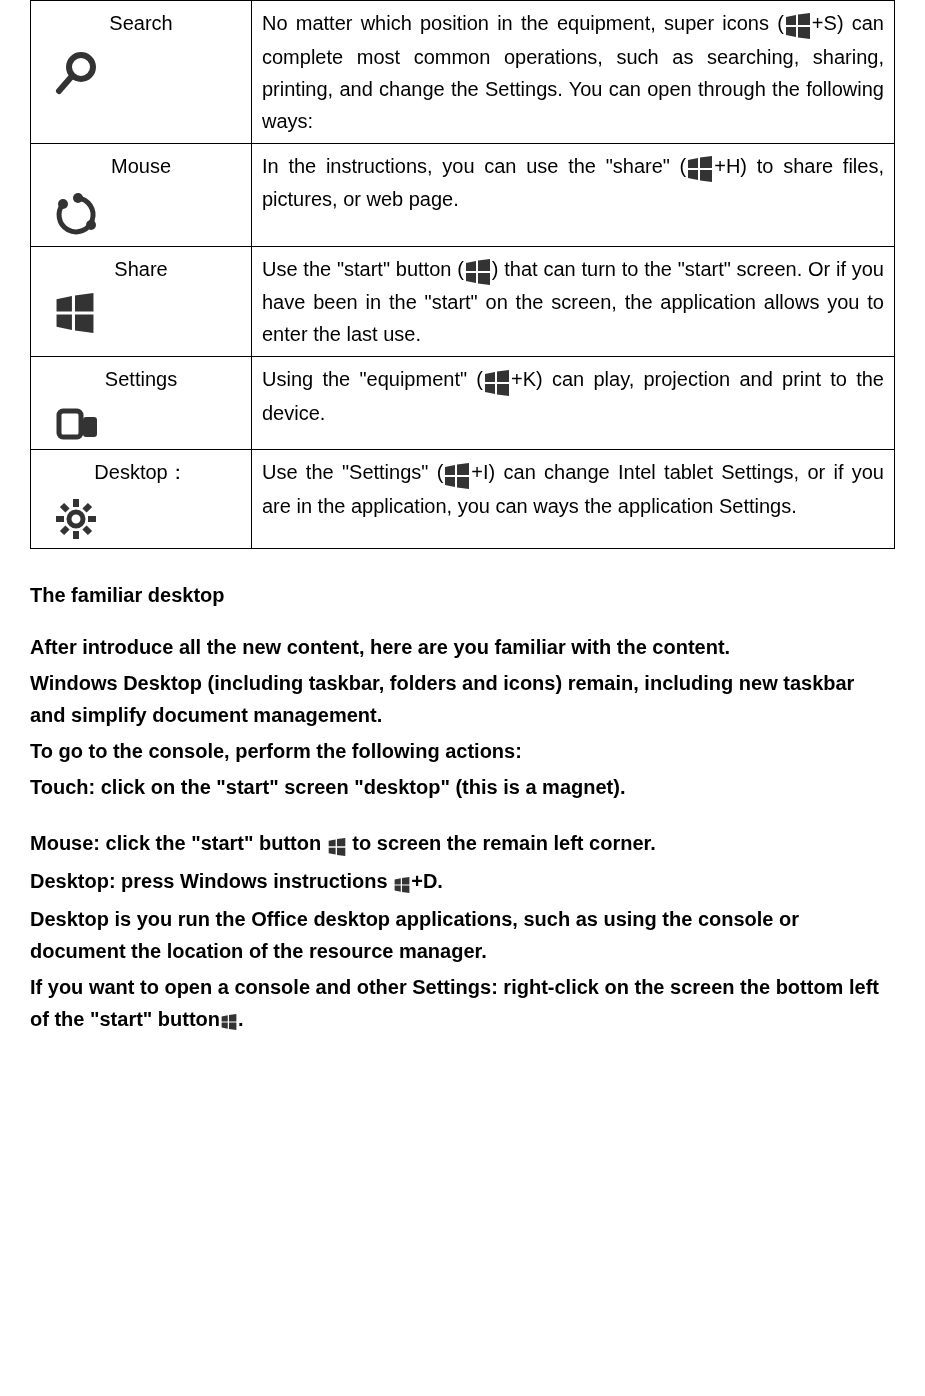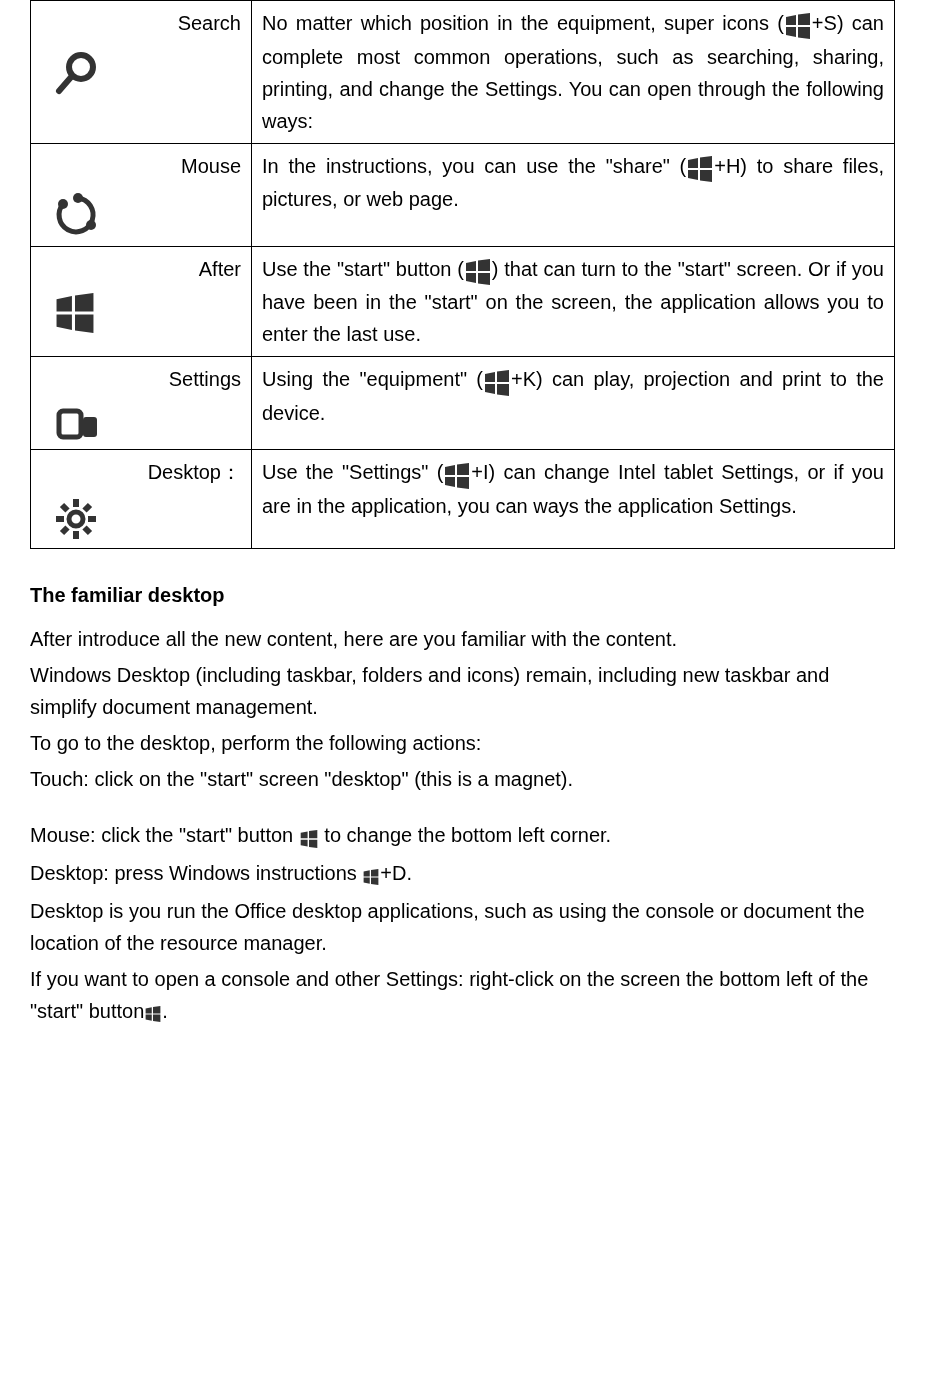--- a/index.html
+++ b/index.html
@@ -20,33 +20,34 @@
     td {
       border: 1px solid #000;
       padding: 6px 10px;
       vertical-align: top;
       text-align: justify;
     }
     td.left-col {
       width: 200px;
     }
     .icon-cell {
-      text-align: right;
+      text-align: center;
     }
     .icon-large {
       display: block;
       margin: 8px 0 0 12px;
     }
     .section-heading {
       font-weight: bold;
-      margin: 20px 0 12px 0;
+      margin: 20px 0 20px 0;
     }
     .body-para {
       margin: 4px 0;
       line-height: 1.6;
+      font-weight: bold;
     }
     .inline-icon {
       display: inline-block;
       vertical-align: middle;
     }
     svg { display: block; }
     .inline-icon svg { display: inline-block; vertical-align: middle; }
   </style>
 </head>
 <body>
@@ -97,21 +98,21 @@
                 <polygon points="14,1.6 26,0 26,12 14,12"></polygon>
                 <polygon points="2,14 12,14 12,24 2,22"></polygon>
                 <polygon points="14,14 26,14 26,26 14,24.4"></polygon>
               </g>
             </svg></span><span>+H)</span><span> to share files, pictures, or web page.</span>
     </td>
   </tr>
 
   <tr>
     <td class="left-col icon-cell">
-      <span>After</span>
+      <span>Share</span>
       <span class="icon-large">
         <svg width="44" height="40" viewBox="0 0 28 26">
               <g fill="#333">
                 <polygon points="2,4 12,2 12,12 2,12"></polygon>
                 <polygon points="14,1.6 26,0 26,12 14,12"></polygon>
                 <polygon points="2,14 12,14 12,24 2,22"></polygon>
                 <polygon points="14,14 26,14 26,26 14,24.4"></polygon>
               </g>
             </svg>
       </span>
@@ -182,32 +183,32 @@
             </svg></span><span>+I)</span><span> can change Intel tablet Settings, or if you are in the application, you can ways the application Settings.</span>
     </td>
   </tr>
 </tbody>
   </table>
 
 <p class="section-heading">The familiar desktop</p>
 
 <p class="body-para">After introduce all the new content, here are you familiar with the content.</p>
 <p class="body-para">Windows Desktop (including taskbar, folders and icons) remain, including new taskbar and simplify document management.</p>
-<p class="body-para">To go to the desktop, perform the following actions:</p>
+<p class="body-para">To go to the console, perform the following actions:</p>
 <p class="body-para">Touch: click on the "start" screen "desktop" (this is a magnet).</p>
 
 <p class="body-para" style="margin-top:24px;">
   <span>Mouse: click the "start" button </span><span class="inline-icon"><svg width="20" height="18" viewBox="0 0 28 26">
         <g fill="#333">
           <polygon points="2,4 12,2 12,12 2,12"></polygon>
           <polygon points="14,1.6 26,0 26,12 14,12"></polygon>
           <polygon points="2,14 12,14 12,24 2,22"></polygon>
           <polygon points="14,14 26,14 26,26 14,24.4"></polygon>
         </g>
-      </svg></span><span> to change the bottom left corner.</span>
+      </svg></span><span> to screen the remain left corner.</span>
 </p>
 
 <p class="body-para">
   <span>Desktop: press Windows instructions </span><span class="inline-icon"><svg width="18" height="16" viewBox="0 0 28 26">
         <g fill="#333">
           <polygon points="2,4 12,2 12,12 2,12"></polygon>
           <polygon points="14,1.6 26,0 26,12 14,12"></polygon>
           <polygon points="2,14 12,14 12,24 2,22"></polygon>
           <polygon points="14,14 26,14 26,26 14,24.4"></polygon>
         </g>

